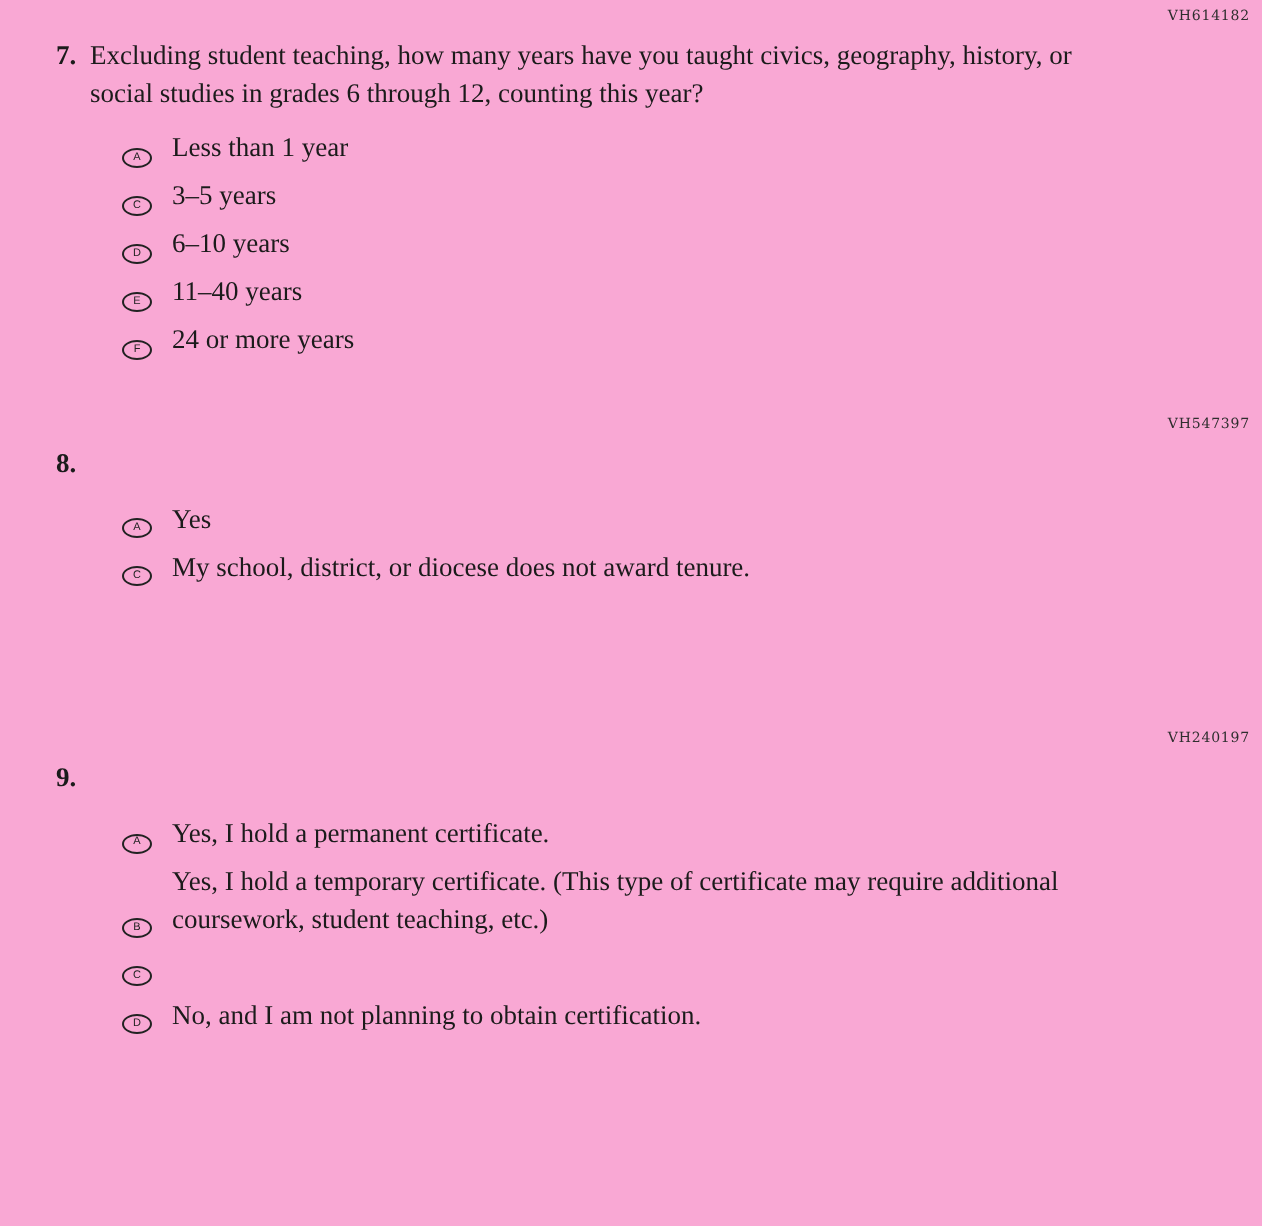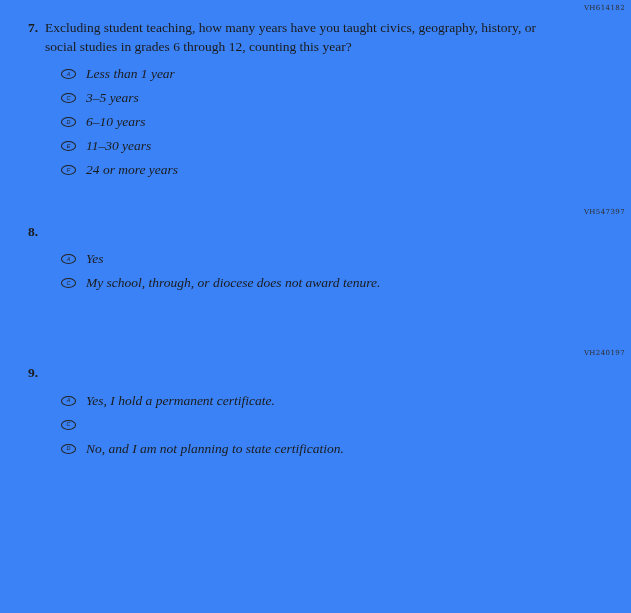--- a/index.html
+++ b/index.html
@@ -3,21 +3,21 @@
 <meta charset="utf-8">
 <style>
   html, body { margin: 0; padding: 0; background: #ffffff; }
   .page {
     width: 631px;
     height: 613px;
     box-sizing: border-box;
     padding: 4px 6px 0 28px;
     font-family: "Liberation Serif", serif;
     color: #1b1b1b;
-    background: #3b82f6;
+    background: #f9a8d4;
     overflow: hidden;
   }
   .question-block { margin: 0; }
   .code {
     text-align: right;
     font-size: 7px;
     letter-spacing: 0.4px;
     color: #2e2e2e;
     font-family: "DejaVu Serif", serif;
     height: 9px;
@@ -30,24 +30,23 @@
     line-height: 1.42;
   }
   .q-text {
     font-size: 13.5px;
     line-height: 1.42;
     max-width: 520px;
   }
   .options { margin-top: 9px; margin-left: 33px; }
   .option {
     display: flex;
-    align-items: flex-start;
+    align-items: flex-end;
     margin-bottom: 5px;
     min-height: 19px;
-    font-style: italic;
   }
   .bubble {
     flex: 0 0 auto;
     width: 13px;
     height: 8px;
     border: 1.2px solid #222;
     border-radius: 50%;
     margin-top: 4px;
     margin-right: 10px;
     display: flex;
@@ -58,21 +57,21 @@
     line-height: 1;
     color: #222;
     cursor: pointer;
   }
   .option-label {
     font-size: 13.5px;
     line-height: 1.4;
     max-width: 505px;
   }
   .gap-1 { margin-top: 28px; }
-  .gap-2 { margin-top: 56px; }
+  .gap-2 { margin-top: 72px; }
 </style>
 </head>
 <body>
 
 <div class="page">
 
   <div class="question-block">
     <div class="code">VH614182</div>
     <div class="q-row">
       <span class="q-num">7.</span>
@@ -86,59 +85,63 @@
       <div class="option">
         <span class="bubble">C</span>
         <span class="option-label">3–5 years</span>
       </div>
       <div class="option">
         <span class="bubble">D</span>
         <span class="option-label">6–10 years</span>
       </div>
       <div class="option">
         <span class="bubble">E</span>
-        <span class="option-label">11–30 years</span>
+        <span class="option-label">11–40 years</span>
       </div>
       <div class="option">
         <span class="bubble">F</span>
         <span class="option-label">24 or more years</span>
       </div>
     </div>
   </div>
 
   <div class="question-block gap-1">
     <div class="code">VH547397</div>
     <div class="q-row">
       <span class="q-num">8.</span>
     </div>
     <div class="options">
       <div class="option">
         <span class="bubble">A</span>
         <span class="option-label">Yes</span>
       </div>
       <div class="option">
         <span class="bubble">C</span>
-        <span class="option-label">My school, through, or diocese does not award tenure.</span>
+        <span class="option-label">My school, district, or diocese does not award tenure.</span>
       </div>
     </div>
   </div>
 
   <div class="question-block gap-2">
     <div class="code">VH240197</div>
     <div class="q-row">
       <span class="q-num">9.</span>
     </div>
     <div class="options">
       <div class="option">
         <span class="bubble">A</span>
         <span class="option-label">Yes, I hold a permanent certificate.</span>
       </div>
       <div class="option">
+        <span class="bubble">B</span>
+        <span class="option-label">Yes, I hold a temporary certificate. (This type of certificate may require additional coursework, student teaching, etc.)</span>
+      </div>
+      <div class="option">
         <span class="bubble">C</span>
       </div>
       <div class="option">
         <span class="bubble">D</span>
-        <span class="option-label">No, and I am not planning to state certification.</span>
+        <span class="option-label">No, and I am not planning to obtain certification.</span>
       </div>
     </div>
   </div>
 
 </div>
 
 </body></html>

